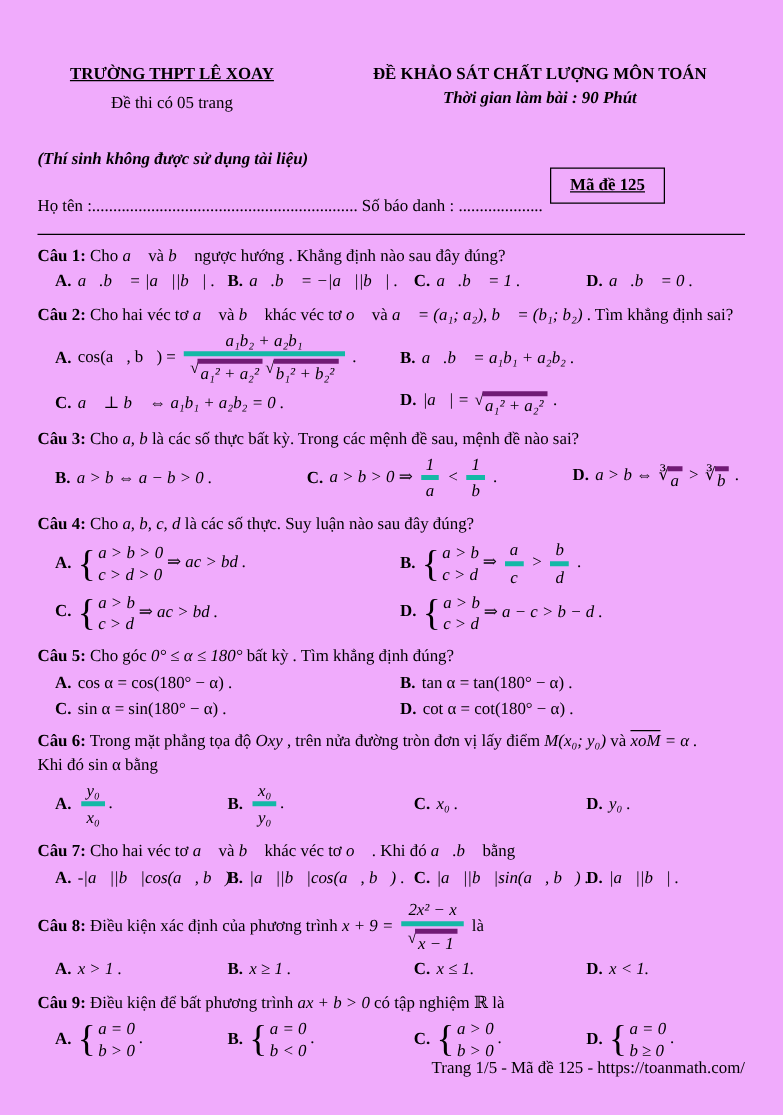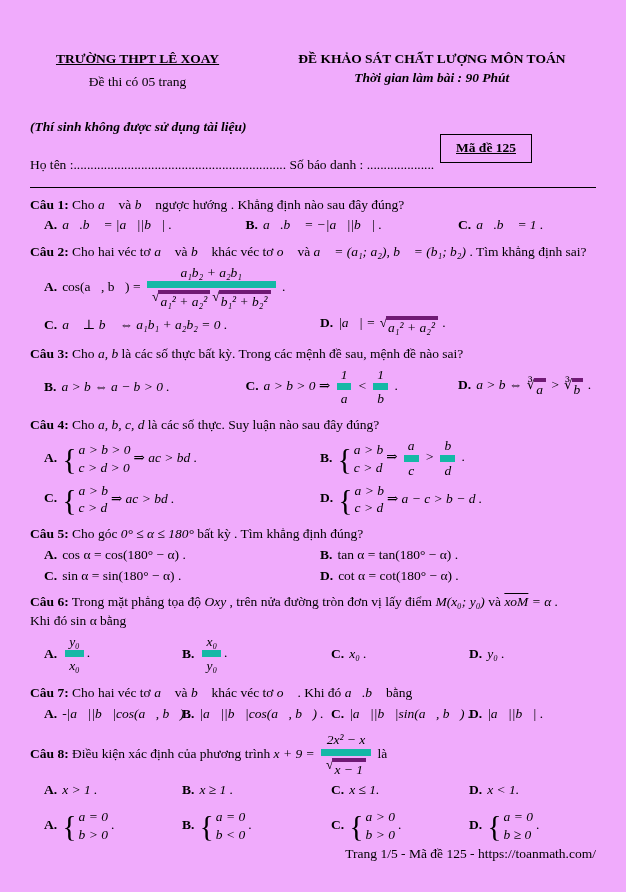--- a/index.html
+++ b/index.html
@@ -32,21 +32,21 @@
   .opts { margin:2px 0 0 14px; display:flex; align-items:center;justify-content:space-between; }
   .opts4 > .opt:nth-child(1){ width:25%; }
   .opts4 > .opt:nth-child(2){ width:27%; }
   .opts4 > .opt:nth-child(3){ width:25%; }
   .opts4 > .opt:nth-child(4){ width:23%; }
   .opts2 > .opt { width:50%; }
   .opt { white-space:nowrap; }
   .ol { font-weight:bold; margin-right:5px; }
   
   .frac { display:inline-block; vertical-align:middle; text-align:center; margin:1px 3px; }
-  .frac .num { display:block; border-bottom:7px solid #14b8a6; padding:0 4px; line-height:1.2; }
+  .frac .num { display:block; border-bottom:4px solid #14b8a6; padding:0 4px; line-height:1.2; }
   .frac .den { display:block; padding:1px 4px 0 4px; line-height:1.2; }
   .sqrt { display:inline-flex; align-items:flex-start; margin:0 1px; }
   .rs { font-style:normal; line-height:1.05; margin-right:-1px; }
   .rad { border-top:4px solid #701a75; padding:0 3px 0 2px; line-height:1.25; }
   .cases { display:inline-flex; align-items:center; vertical-align:middle; margin-right:3px; }
   .brace { font-size:30px; font-weight:normal; line-height:0.9; display:inline-block; }
   .clines { display:inline-block; text-align:left; margin-left:2px; }
   .cl { display:block; line-height:1.3; font-style:italic; }
   .ovl { text-decoration:overline; font-style:italic; }
   .footer { position:absolute; right:30px; bottom:28px; }
@@ -75,20 +75,21 @@
 
   <div class="q">
     <div class="stem">
       <b class="qno">Câu 1:</b>
       <span>Cho </span><span class="m">a⃗</span><span> và </span><span class="m">b⃗</span><span> ngược hướng . Khẳng định nào sau đây đúng?</span>
     </div>
     <div class="opts opts4">
       <div class="opt"><b class="ol">A.</b><span class="m">a⃗.b⃗ = |a⃗||b⃗| .</span></div>
       <div class="opt"><b class="ol">B.</b><span class="m">a⃗.b⃗ = −|a⃗||b⃗| .</span></div>
       <div class="opt"><b class="ol">C.</b><span class="m">a⃗.b⃗ = 1 .</span></div>
+      <div class="opt"><b class="ol">D.</b><span class="m">a⃗.b⃗ = 0 .</span></div>
     </div>
   </div>
 
   <div class="q">
     <div class="stem">
       <b class="qno">Câu 2:</b>
       <span>Cho hai véc tơ </span><span class="m">a⃗</span><span> và </span><span class="m">b⃗</span><span> khác véc tơ </span><span class="m">o⃗</span><span> và </span><span class="m">a⃗ = (a₁; a₂), b⃗ = (b₁; b₂)</span><span> . Tìm khẳng định sai?</span>
     </div>
     <div class="opts opts2">
       <div class="opt">
@@ -98,20 +99,21 @@
           <span class="den"><span class="sqrt">
                 <span class="rs">√</span>
                 <span class="rad m">a₁² + a₂²</span>
               </span><span class="sqrt">
                 <span class="rs">√</span>
                 <span class="rad m">b₁² + b₂²</span>
               </span></span>
         </span>
         <span>.</span>
       </div>
+      <div class="opt"><b class="ol">B.</b><span class="m">a⃗.b⃗ = a₁b₁ + a₂b₂ .</span></div>
     </div>
     <div class="opts opts2">
       <div class="opt"><b class="ol">C.</b><span class="m">a⃗ ⊥ b⃗ ⇔ a₁b₁ + a₂b₂ = 0 .</span></div>
       <div class="opt">
         <b class="ol">D.</b><span class="m">|a⃗| =</span>
         <span class="sqrt">
             <span class="rs">√</span>
             <span class="rad m">a₁² + a₂²</span>
           </span>
         <span>.</span>
@@ -262,20 +264,24 @@
     </div>
     <div class="opts opts4">
       <div class="opt"><b class="ol">A.</b><span class="m">x &gt; 1 .</span></div>
       <div class="opt"><b class="ol">B.</b><span class="m">x ≥ 1 .</span></div>
       <div class="opt"><b class="ol">C.</b><span class="m">x ≤ 1.</span></div>
       <div class="opt"><b class="ol">D.</b><span class="m">x &lt; 1.</span></div>
     </div>
   </div>
 
   <div class="q">
+    <div class="stem">
+      <b class="qno">Câu 9:</b>
+      <span>Điều kiện để bất phương trình </span><span class="m">ax + b &gt; 0</span><span> có tập nghiệm </span><span class="mu">ℝ</span><span> là</span>
+    </div>
     <div class="opts opts4">
       <div class="opt">
         <b class="ol">A.</b><span class="cases">
             <span class="brace">{</span>
             <span class="clines">
               <span class="cl">a = 0</span>
               <span class="cl">b &gt; 0</span>
             </span>
           </span><span>.</span>
       </div>

